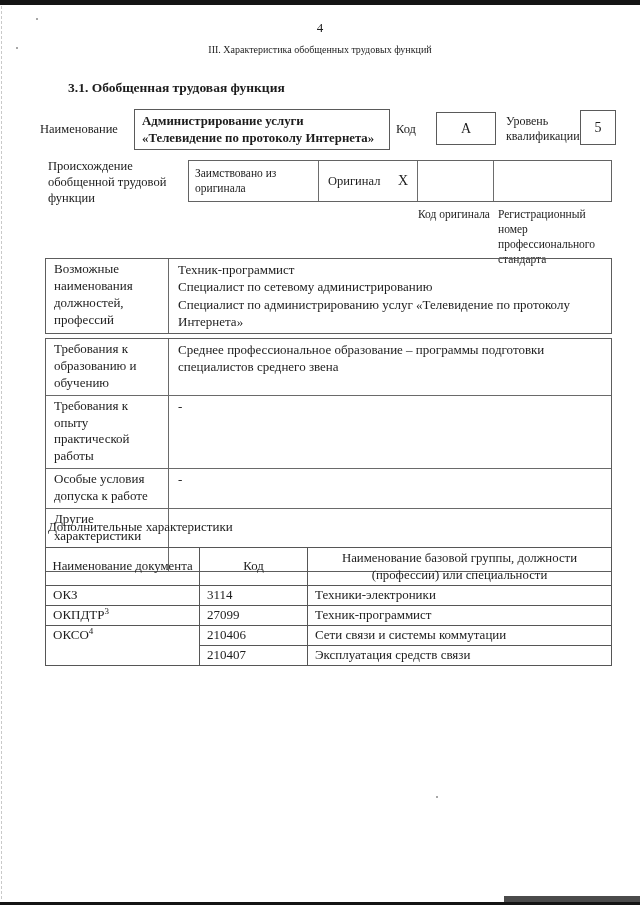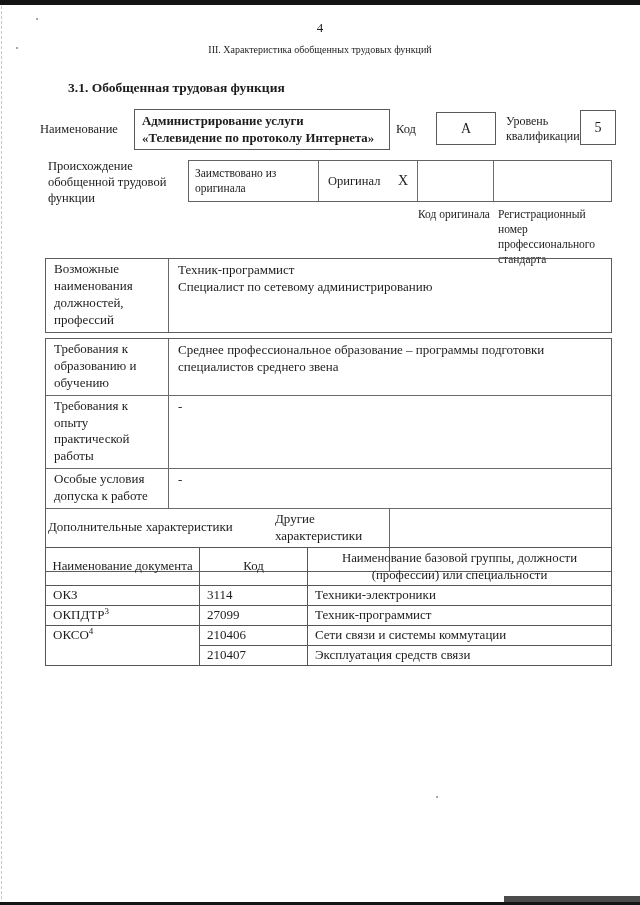--- a/index.html
+++ b/index.html
@@ -61,21 +61,21 @@
   .caption{font-size:11.5px;line-height:1.3;}
   .caption-code{top:207px;left:418px;width:90px;}
   .caption-reg{top:207px;left:498px;width:115px;}
 
   
   .info-table{
     left:45px;width:567px;box-sizing:border-box;
     border:1.6px solid #5d5d5d;font-size:13px;
   }
   .info-row{display:flex;border-bottom:1.2px solid #6a6a6a;}
-  .info-row:last-child{border-bottom:none;justify-content:center;}
+  .info-row:last-child{border-bottom:none;}
   .info-row .c1{
     width:123px;box-sizing:border-box;flex:none;
     border-right:1.3px solid #6a6a6a;padding:2px 6px 3px 8px;line-height:1.3;
   }
   .info-row .c2{flex:1;padding:2px 6px 3px 9px;line-height:1.33;}
   .t-possible{top:258px;}
   .t-possible .info-row{min-height:63px;}
   .t-req{top:338px;}
   .r1{min-height:47px;} .r2{min-height:34px;} .r3{min-height:28px;} .r4{min-height:62px;}
 
@@ -132,20 +132,21 @@
 </div>
 <div class="abs caption caption-code">Код оригинала</div>
 <div class="abs caption caption-reg">Регистрационный номер профессионального стандарта</div>
 
 <div class="abs info-table t-possible">
   <div class="info-row">
     <div class="c1">Возможные наименования должностей, профессий</div>
     <div class="c2">
       <div>Техник-программист</div>
       <div>Специалист по сетевому администрированию</div>
+      <div>Специалист по администрированию услуг «Телевидение по протоколу Интернета»</div>
     </div>
   </div>
 </div>
 
 <div class="abs info-table t-req">
   <div class="info-row r1">
     <div class="c1">Требования к образованию и обучению</div>
     <div class="c2">Среднее профессиональное образование – программы подготовки специалистов среднего звена</div>
   </div>
   <div class="info-row r2">

